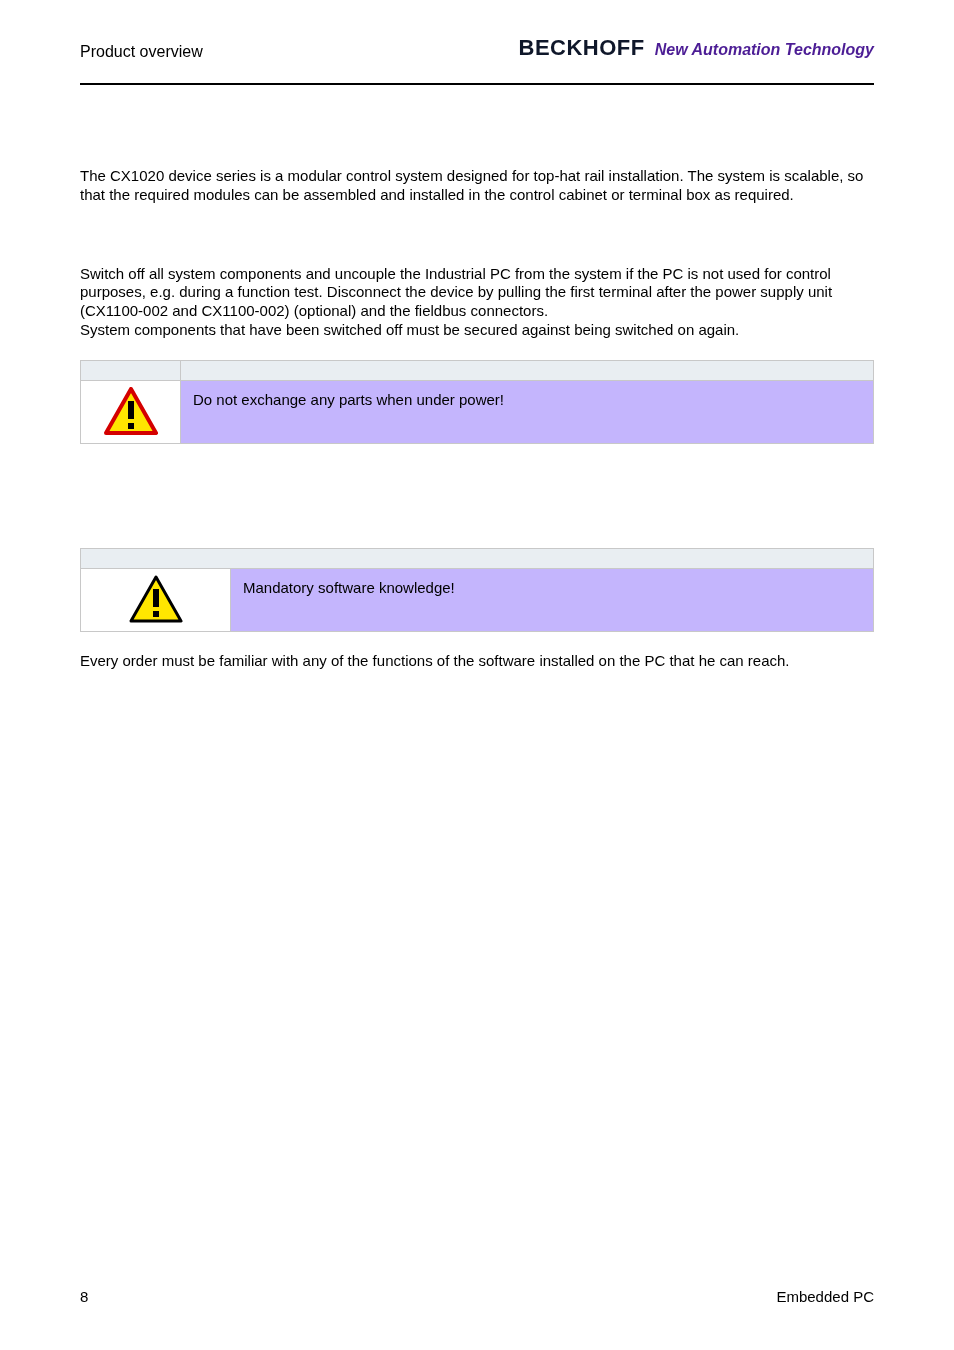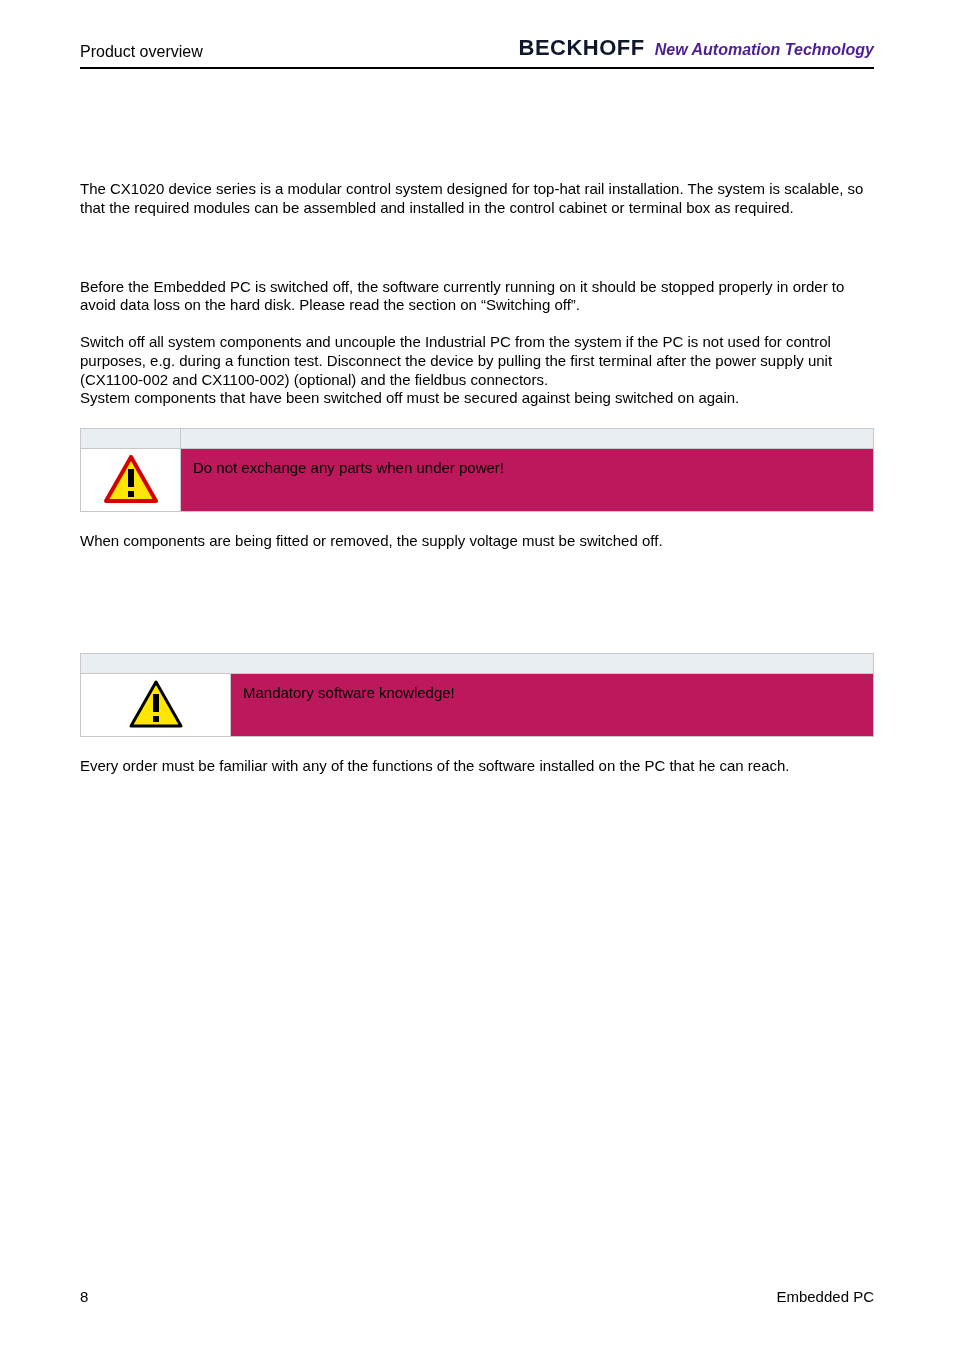--- a/index.html
+++ b/index.html
@@ -1,51 +1,50 @@
 <!DOCTYPE html>
 <html><head>
 <meta charset="utf-8">
 <style>
   * { margin: 0; padding: 0; box-sizing: border-box; }
   html, body { width: 954px; height: 1350px; background: #fff; font-family: Arial, Helvetica, sans-serif; }
   .page { width: 954px; height: 1350px; position: relative; padding: 35px 80px 40px 80px; }
-  .header-row { display: flex; justify-content: space-between; align-items: flex-end; padding-bottom: 6px; border-bottom: 2px solid #000; }
+  .header-row { display: flex; justify-content: space-between; align-items: flex-end; padding-bottom: 22px; border-bottom: 2px solid #000; }
   .header-left { font-size: 16px; color: #000; }
   .header-right { display: flex; align-items: baseline; gap: 10px; }
   .brand { font-family: "Arial Black", Arial, sans-serif; font-weight: 900; font-size: 22px; color: #0f172a; letter-spacing: 0.5px; }
   .tagline { font-size: 16px; color: #4c1d95; font-style: italic; font-weight: bold; }
-  .content { padding-top: 111px; }
+  .content { padding-top: 82px; }
   .para { font-size: 15px; line-height: 1.25; color: #000; margin-bottom: 18px; }
   .gap-lg { margin-top: 60px; }
   .callout { width: 100%; border-collapse: collapse; margin-top: 14px; margin-bottom: 20px; }
   .callout td { border: 1px solid #c8c8c8; vertical-align: top; }
   .callout .hdr { background: #e9eef2; height: 20px; }
   .callout .icon-cell { width: 100px; background: #fff; text-align: center; padding: 6px 0 4px 0; }
-  .callout .text-cell { background: #be185d; padding: 10px 12px; font-size: 15px; }
+  .callout .text-cell { background: #c4b5fd; padding: 10px 12px; font-size: 15px; }
   .icon-wrap { display: inline-block; }
   .footer { position: absolute; left: 80px; right: 80px; bottom: 45px; display: flex; justify-content: space-between; font-size: 15px; color: #000; }
 </style>
 </head>
 <body>
 
 <div class="page">
   <div class="header-row">
     <div class="header-left">Product overview</div>
     <div class="header-right">
       <span class="brand">BECKHOFF</span>
       <span class="tagline">New Automation Technology</span>
     </div>
   </div>
 
   <div class="content">
     <p class="para">The CX1020 device series is a modular control system designed for top-hat rail installation. The system is scalable, so that the required modules can be assembled and installed in the control cabinet or terminal box as required.</p>
 
     <div class="gap-lg"></div>
 
-    <p class="para">Before the Embedded PC is switched off, the software currently running on it should be stopped properly in order to avoid data loss on the hard disk. Please read the section on “Switching off”.</p>
 
     <p class="para" style="margin-bottom:0;">Switch off all system components and uncouple the Industrial PC from the system if the PC is not used for control purposes, e.g. during a function test. Disconnect the device by pulling the first terminal after the power supply unit (CX1100-002 and CX1100-002) (optional) and the fieldbus connectors.</p>
     <p class="para" style="margin-bottom:20px;">System components that have been switched off must be secured against being switched on again.</p>
 
 
     <table class="callout">
       <tbody>
           <tr class="hdr">
             <td></td>
             <td></td>
@@ -58,21 +57,20 @@
               <rect x="24" y="14" width="6" height="18" fill="#000"></rect>
               <rect x="24" y="36" width="6" height="6" fill="#000"></rect>
             </svg>
           </span>
         </td>
         <td class="text-cell">Do not exchange any parts when under power!</td>
       </tr>
     </tbody>
       </table>
 
-    <p class="para" style="margin-top:10px;">When components are being fitted or removed, the supply voltage must be switched off.</p>
 
     <div style="height:70px;"></div>
 
     <table class="callout">
       <tbody>
           <tr class="hdr">
             <td colspan="2"></td>
           </tr>
       <tr>
         <td class="icon-cell" style="width:150px;">

